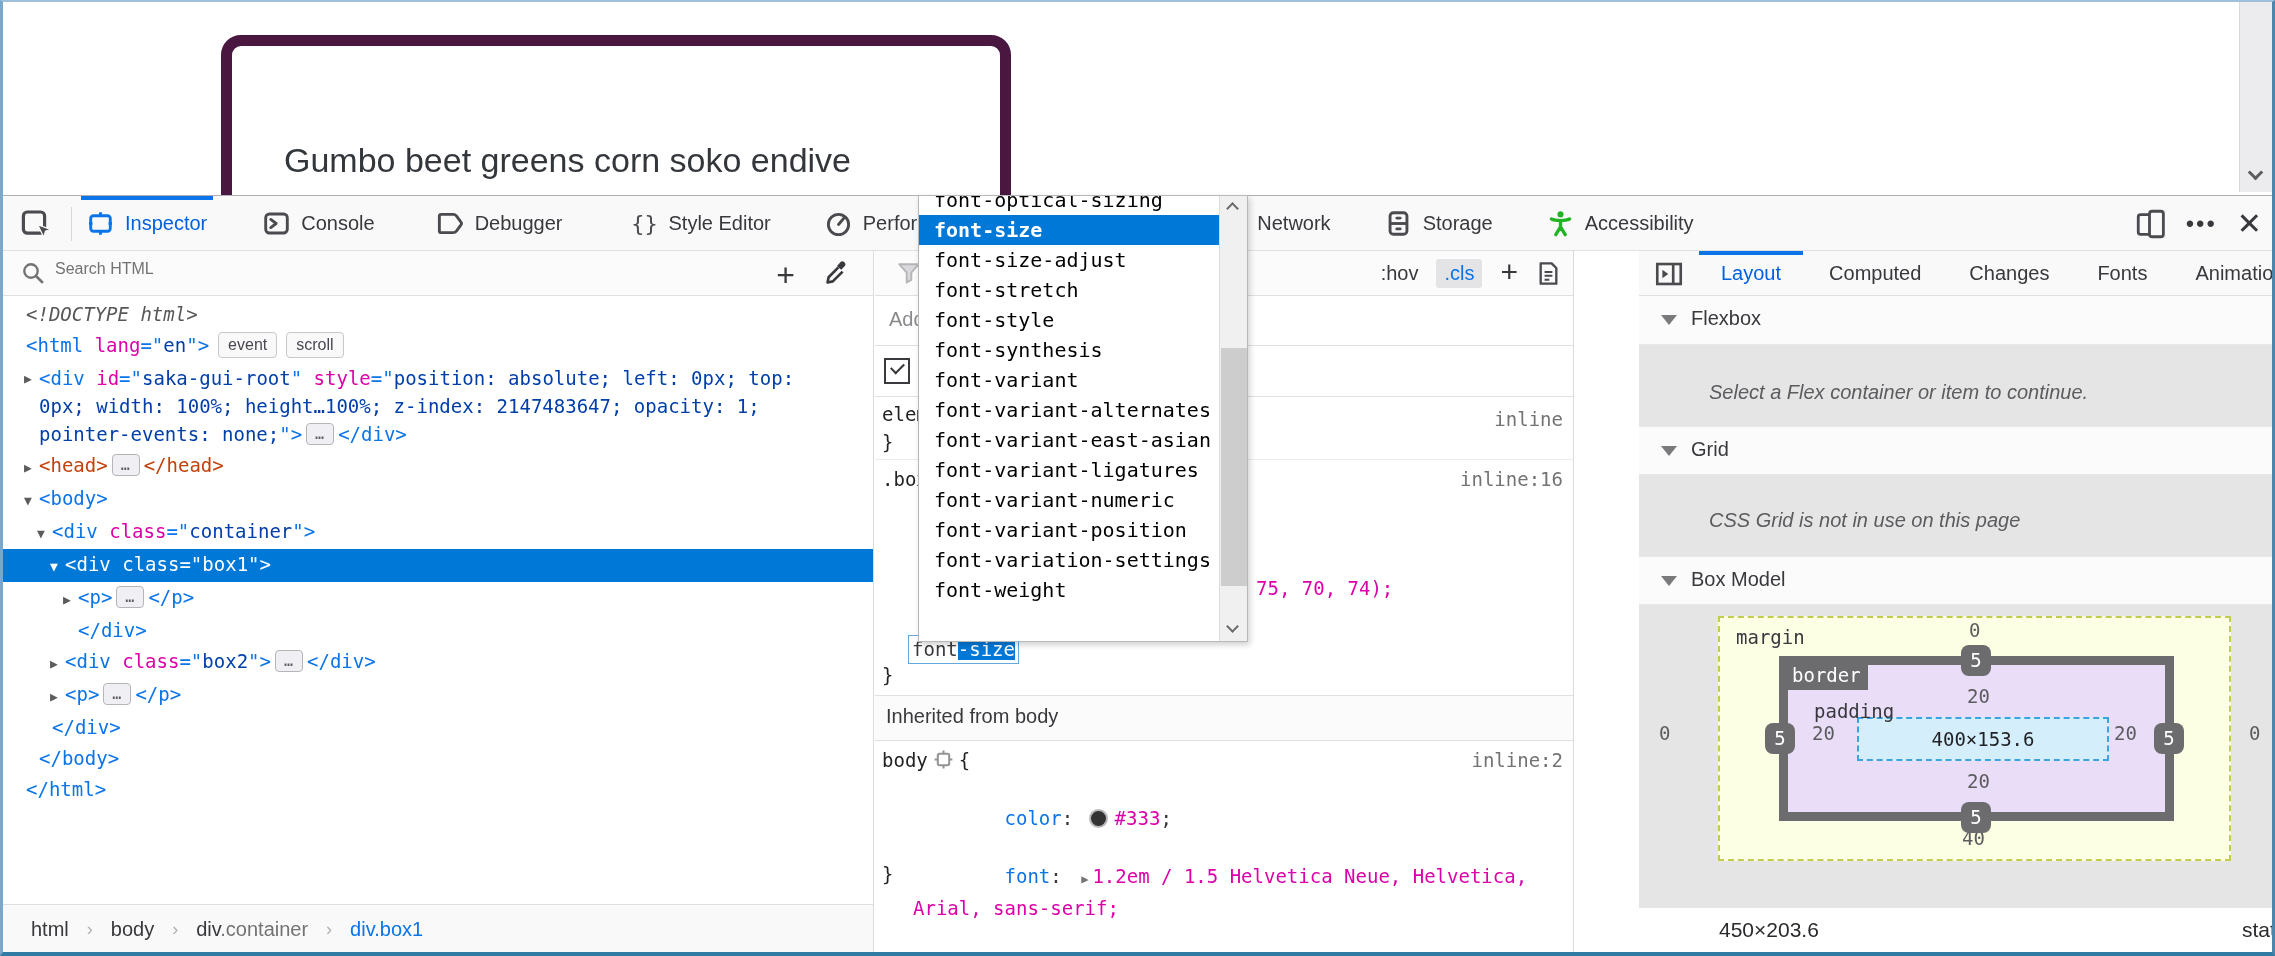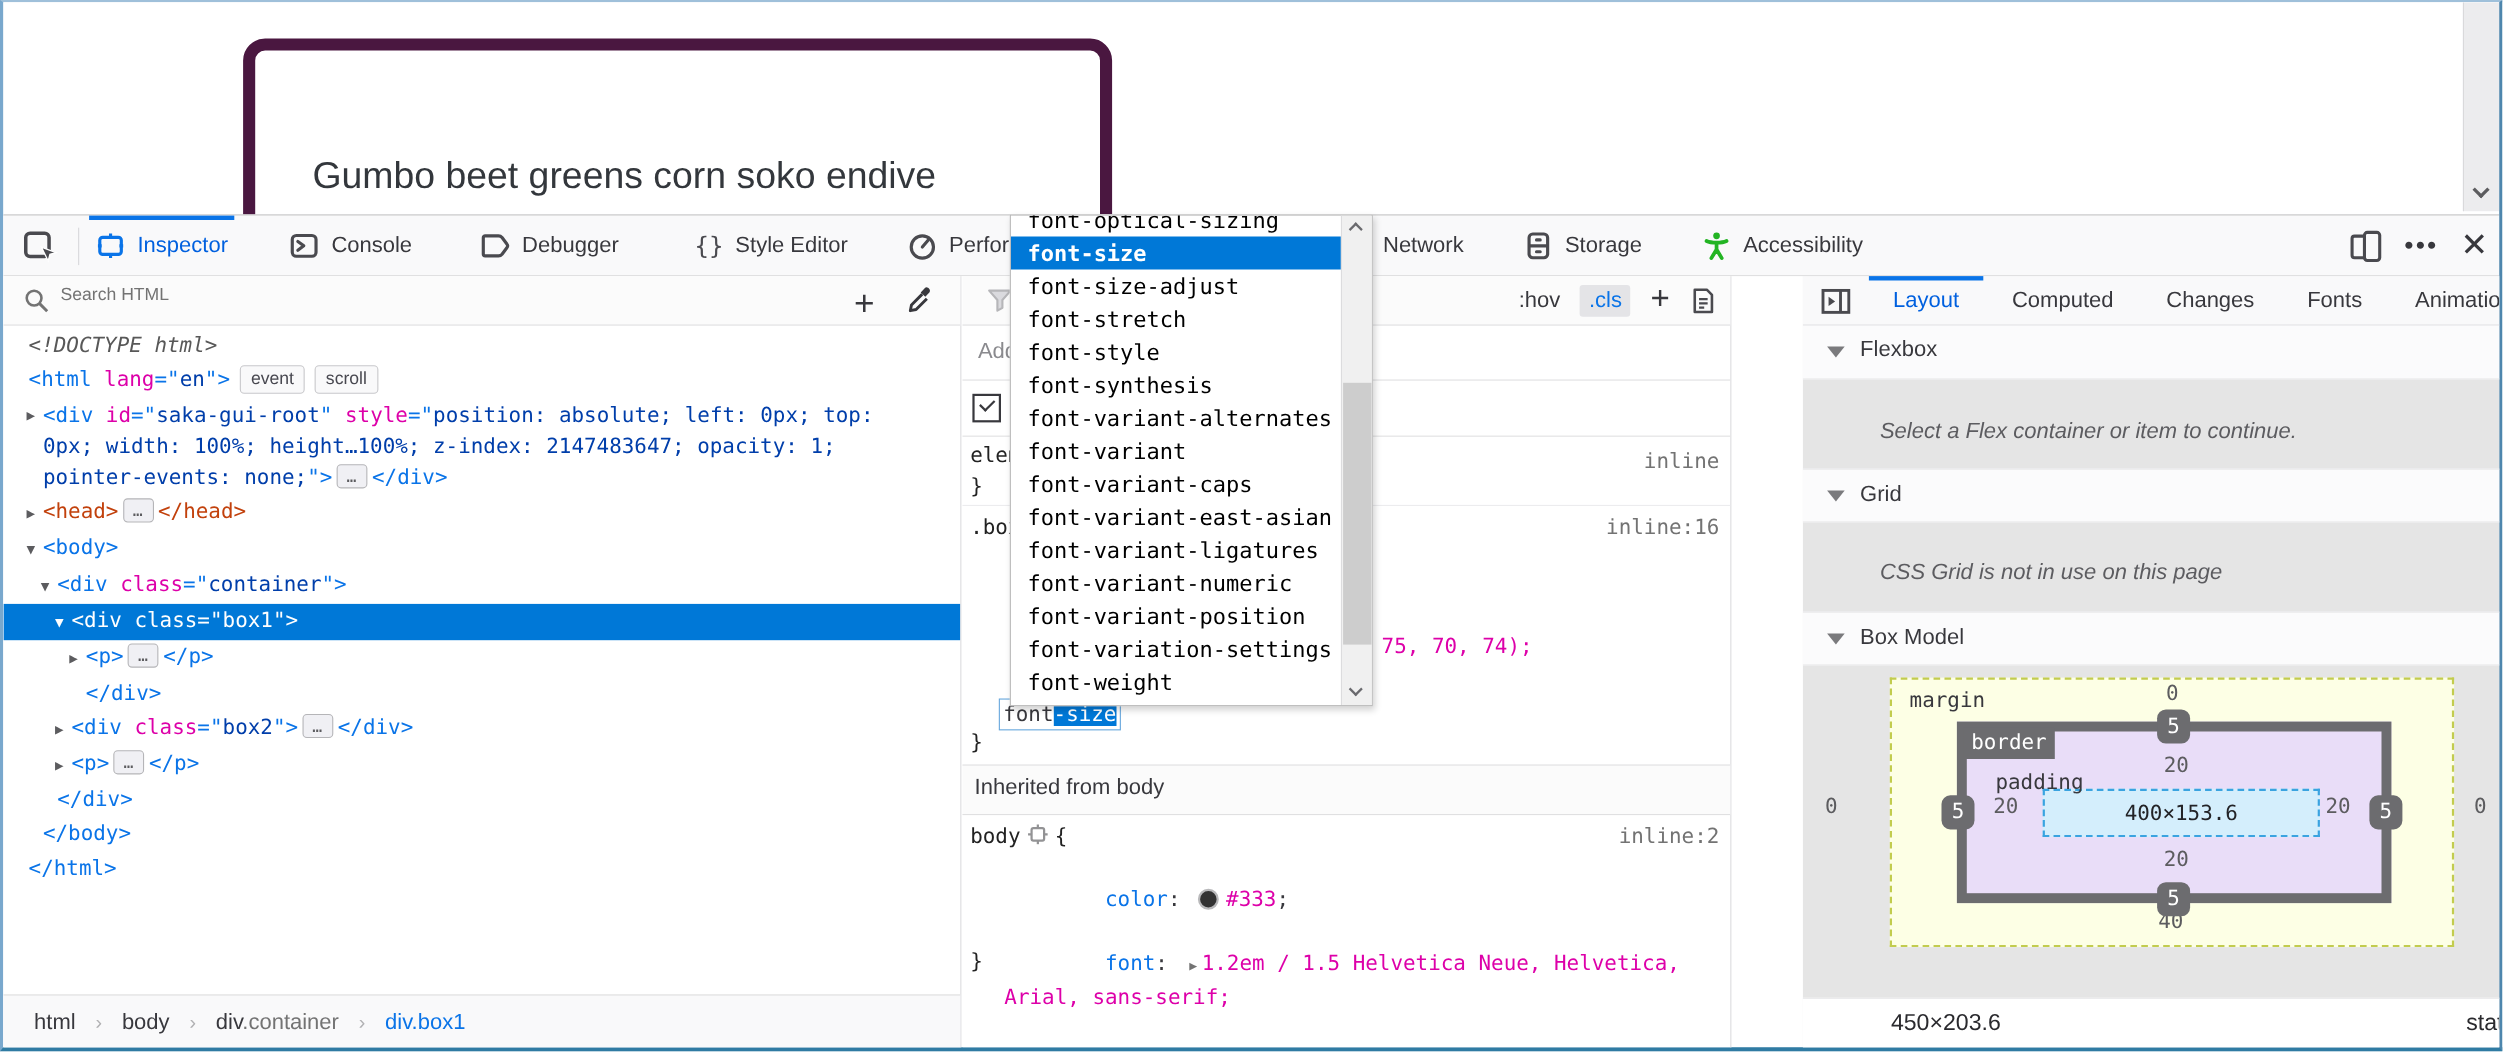--- a/index.html
+++ b/index.html
@@ -408,23 +408,22 @@
   </div>
 
   <div id="dropdown">
     <div id="dd-list">
         <div class="dd-item">font-optical-sizing</div>
         <div class="dd-item sel">font-size</div>
         <div class="dd-item">font-size-adjust</div>
         <div class="dd-item">font-stretch</div>
         <div class="dd-item">font-style</div>
         <div class="dd-item">font-synthesis</div>
+        <div class="dd-item">font-variant</div>
         <div class="dd-item">font-variant-alternates</div>
-        <div class="dd-item">font-variant</div>
-        <div class="dd-item">font-variant-caps</div>
         <div class="dd-item">font-variant-east-asian</div>
         <div class="dd-item">font-variant-ligatures</div>
         <div class="dd-item">font-variant-numeric</div>
         <div class="dd-item">font-variant-position</div>
         <div class="dd-item">font-variation-settings</div>
         <div class="dd-item">font-weight</div>
       </div>
     <div id="dd-scroll">
       <span class="chev up" style="top:8px;"></span>
       <div id="dd-thumb"></div>

